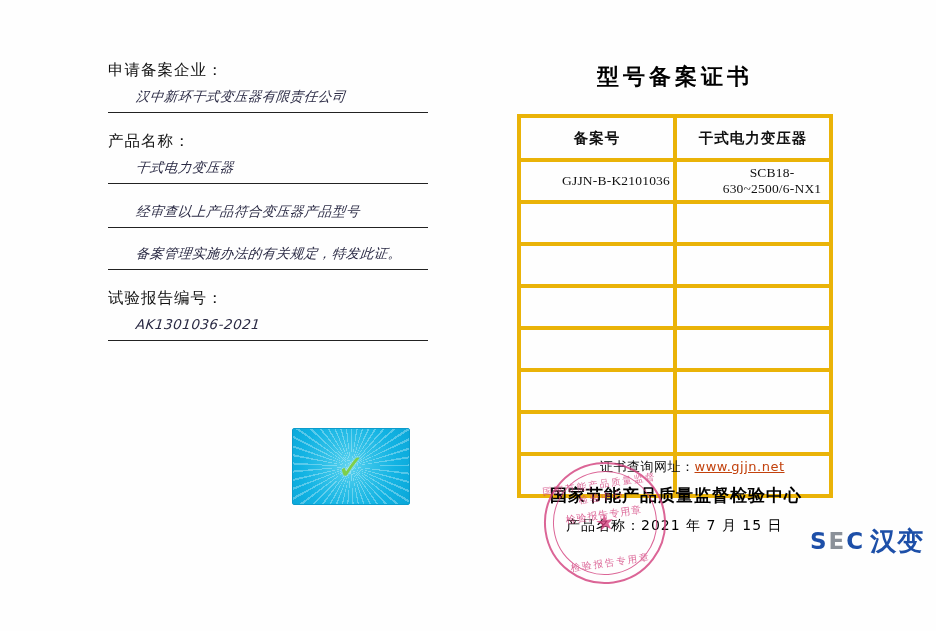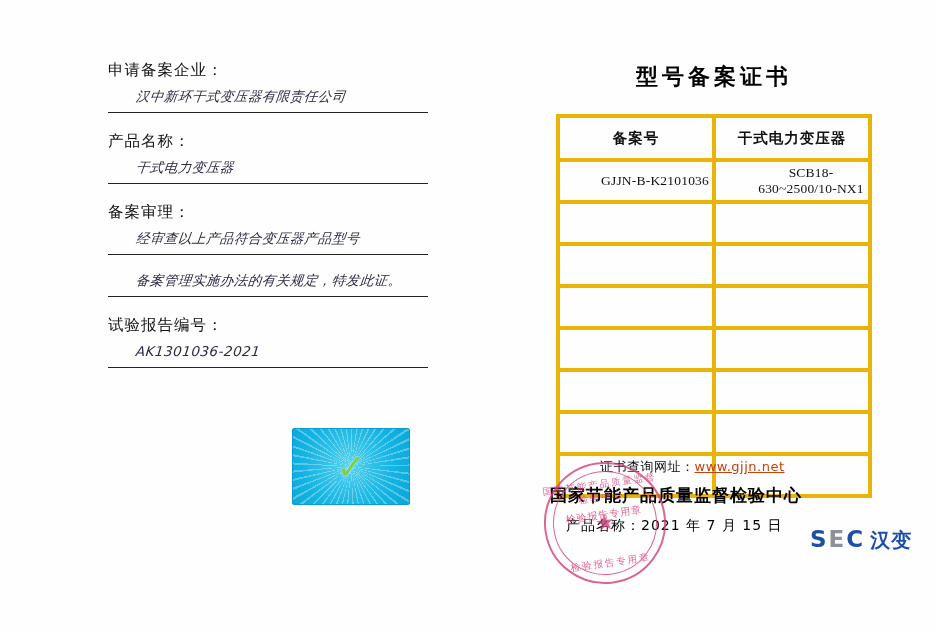--- a/index.html
+++ b/index.html
@@ -83,21 +83,21 @@
     font-family: "DejaVu Sans", sans-serif;
     font-size: 34px;
     color: #7ecf4a;
     text-shadow: 0 0 3px rgba(255,255,255,0.7);
     line-height: 1;
   }
 
   
   #right-col {
     position: absolute;
-    left: 556px;
+    left: 517px;
     top: 62px;
     width: 316px;
   }
   #cert-title {
     font-family: "DejaVu Sans", sans-serif;
     font-weight: 700;
     font-size: 22px;
     letter-spacing: 4px;
     text-align: center;
     color: #000;
@@ -237,21 +237,21 @@
     font-family: "DejaVu Sans", sans-serif;
     font-weight: 700;
     font-size: 23px;
     color: #1d4fa8;
     line-height: 1;
   }
   #logo .bar.gray { color: #8b9199; }
   #logo .word {
     font-family: "DejaVu Sans", sans-serif;
     font-weight: 700;
-    font-size: 20px;
+    font-size: 26px;
     color: #1d4fa8;
     letter-spacing: 1px;
     line-height: 1;
     text-align: right;
   }
 </style>
 </head>
 <body>
 
 <div id="page">
@@ -266,21 +266,20 @@
     </div>
 
     <div class="blk">
       <div class="field-label">产品名称：</div>
       <div class="hand-line">
         <span class="hand">干式电力变压器</span>
       </div>
     </div>
 
     <div class="blk">
-      <div class="field-label">备案审理：</div>
       <div class="hand-line">
         <span class="hand">经审查以上产品符合变压器产品型号</span>
       </div>
       <div class="hand-line">
         <span class="hand">备案管理实施办法的有关规定，特发此证。</span>
       </div>
     </div>
 
     <div class="blk">
       <div class="field-label">试验报告编号：</div>
@@ -302,21 +301,21 @@
     <table class="reg">
       <thead>
         <tr>
           <th>备案号</th>
           <th>干式电力变压器</th>
         </tr>
       </thead>
       <tbody>
         <tr>
           <td class="val">GJJN-B-K2101036</td>
-          <td class="val">SCB18-630~2500/10-NX1</td>
+          <td class="val">SCB18-630~2500/6-NX1</td>
         </tr>
         <tr>
           <td class="val"></td>
           <td class="val"></td>
         </tr>
         <tr>
           <td class="val"></td>
           <td class="val"></td>
         </tr>
         <tr>

